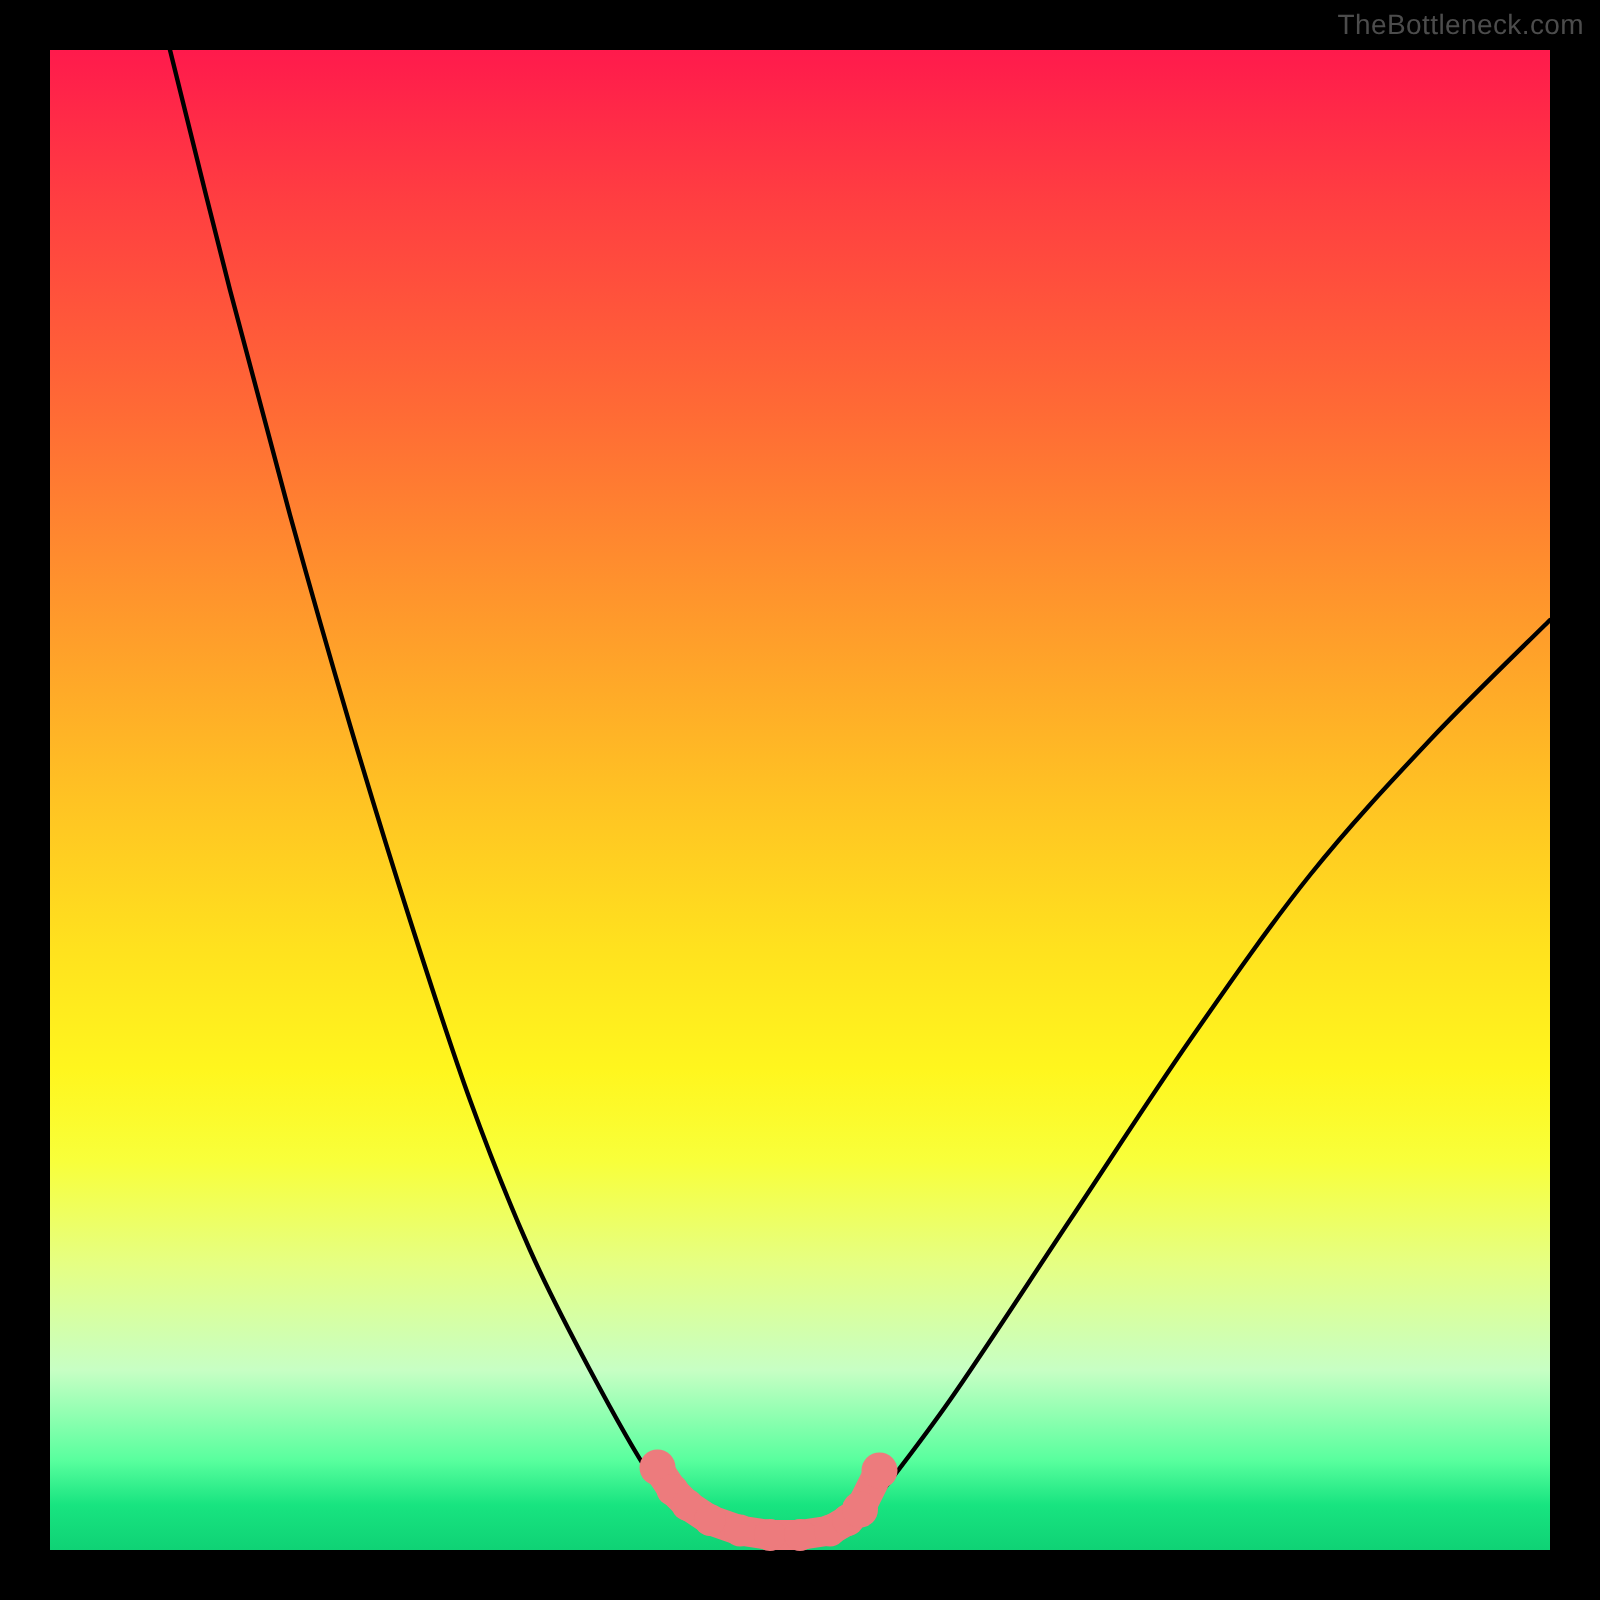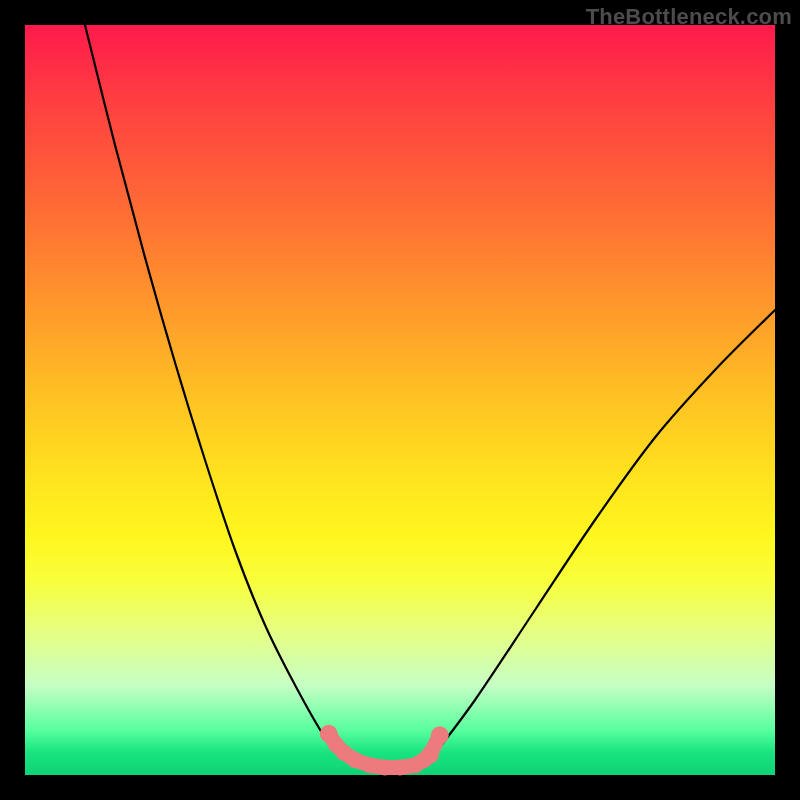--- a/index.html
+++ b/index.html
@@ -38,22 +38,22 @@
       #c7ffc4 88%,
       #59ff9e 94%,
       #18e480 97%,
       #0fd275 100%);
   }
   .watermark {
     position: absolute;
     top: 4px;
     right: 8px;
     color: #4c4c4c;
-    font-size: 22px;
-    font-weight: 700;
+    font-size: 14px;
+    font-weight: 400;
     letter-spacing: 0.2px;
     z-index: 10;
   }
   svg.curves {
     position: absolute;
     left: 0;
     top: 0;
     width: 750px;
     height: 750px;
     overflow: visible;

